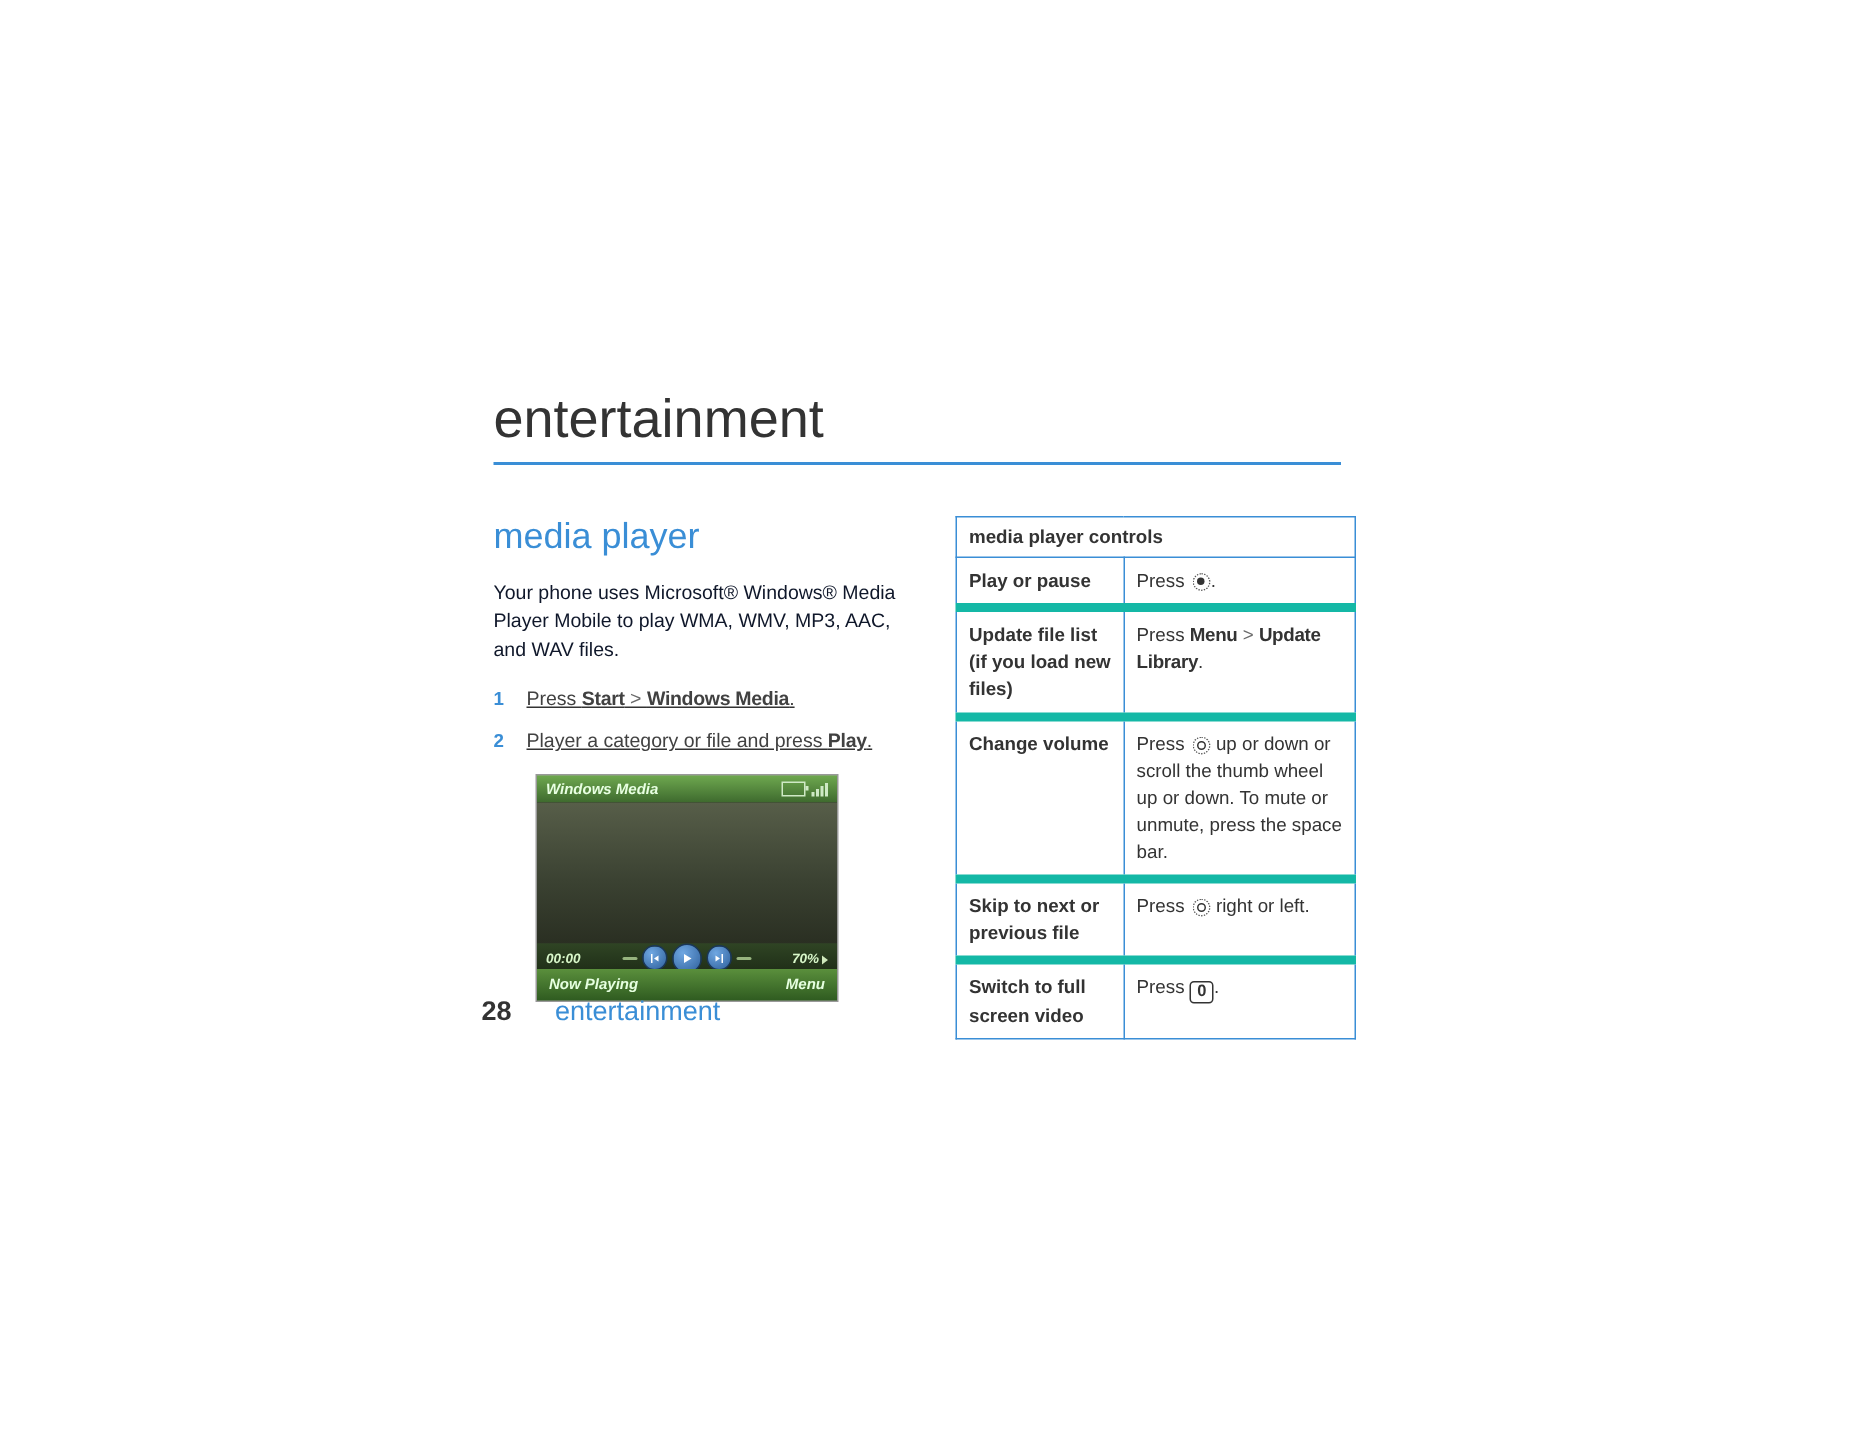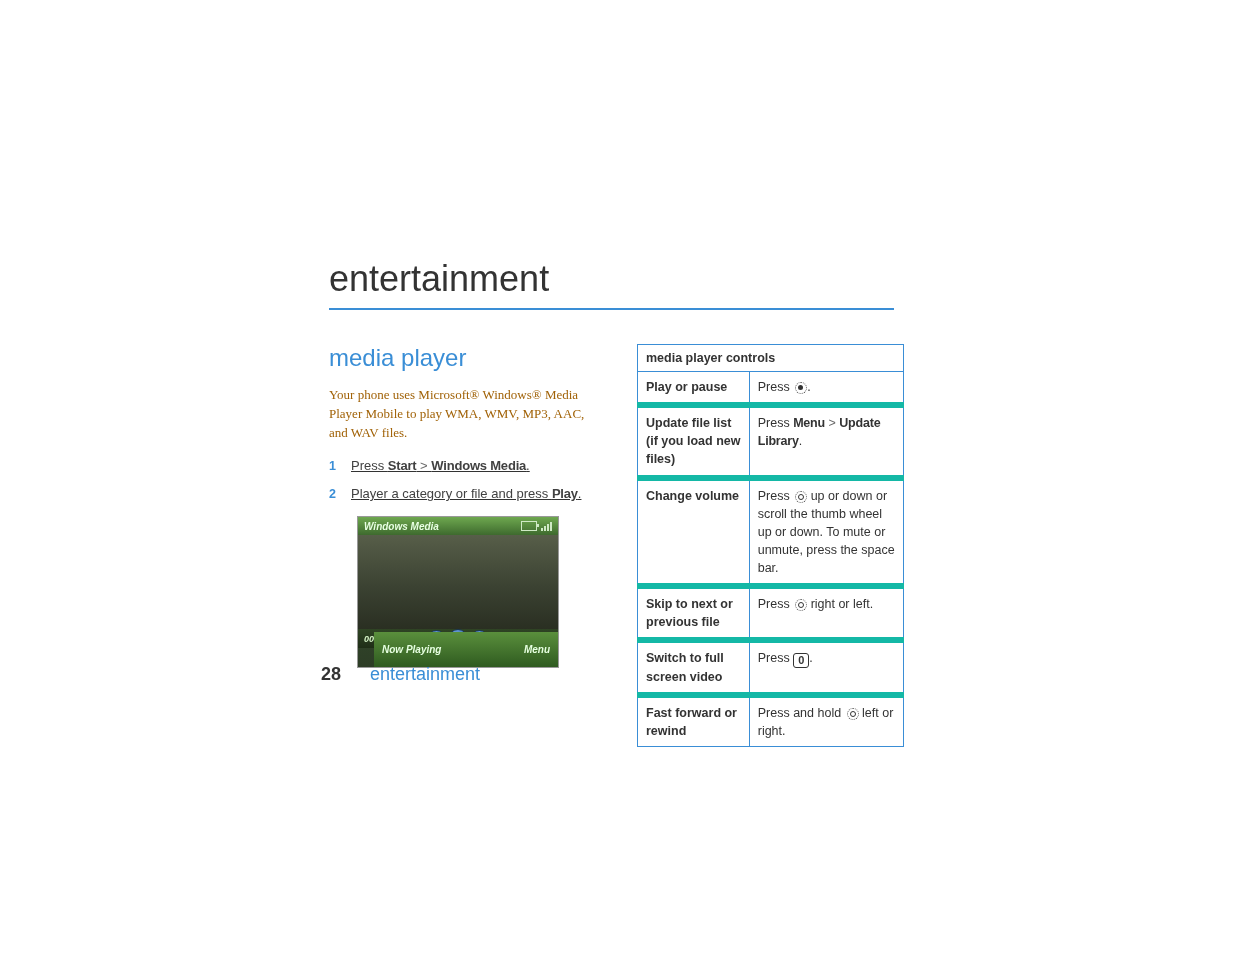--- a/index.html
+++ b/index.html
@@ -47,23 +47,22 @@
   .col-right { width: 267px; flex: 0 0 267px; }
   h2.section {
     color: #3a8ed6;
     font-size: 24px;
     font-weight: normal;
     margin: 0 0 14px 0;
   }
   p.body {
     font-size: 13px;
     line-height: 1.45;
-    color: #a16207;
+    color: #0f172a;
     margin: 12px 0 14px 0;
-    font-family: Liberation Serif, serif;
   }
   ol.steps {
     list-style: none;
     padding: 0;
     margin: 0 0 12px 0;
     counter-reset: step;
     text-decoration: underline;
   }
   ol.steps li {
     counter-increment: step;
@@ -134,21 +133,21 @@
     border:1px solid #1a3657;
     display:flex; align-items:center; justify-content:center;
   }
   .ps-btn.big { width:18px; height:18px; }
   .ps-play { width:0;height:0;border-left:5px solid #fff;border-top:3px solid transparent;border-bottom:3px solid transparent;margin-left:1px;}
   .ps-skip { width:0;height:0;border-left:3px solid #fff;border-top:2px solid transparent;border-bottom:2px solid transparent;}
   .ps-skipg{display:flex;gap:1px;align-items:center;}
   .ps-rail{width:10px;height:2px;background:#97b47f;border-radius:1px;}
   .ps-tri{width:0;height:0;border-left:4px solid #cfe8bb;border-top:3px solid transparent;border-bottom:3px solid transparent;display:inline-block;vertical-align:-1px;margin-left:2px;}
   .ps-bot {
-    position:absolute; left:16px;right:0;bottom:0;height:35px;
+    position:absolute; left:0;right:0;bottom:0;height:21px;
     background: linear-gradient(#5a8f3c, #2f5b20);
     display:flex; align-items:center; justify-content:space-between;
     padding:0 8px;
     color:#e6ffe0;
     font-size:10px;
     font-style: italic;
     font-weight: bold;
     margin-top: 24px;
   }
   .batt{width:14px;height:8px;border:1px solid #cfe9c5;position:relative;}
@@ -315,26 +314,20 @@
             </td>
           </tr>
 
           <tr>
             <td class="k">Switch to full screen video</td>
             <td>
               <span>Press </span><span class="keycap">0</span><span>.</span>
             </td>
           </tr>
 
-          <tr>
-            <td class="k">Fast forward or rewind</td>
-            <td>
-              <span>Press and hold </span><span class="navkey open"></span><span> left or right.</span>
-            </td>
-          </tr>
         </tbody>
           </table>
       </div>
     </div>
   </div>
 
   <div class="footer">
     <span class="pn">28</span>
     <span class="ft">entertainment</span>
   </div>

